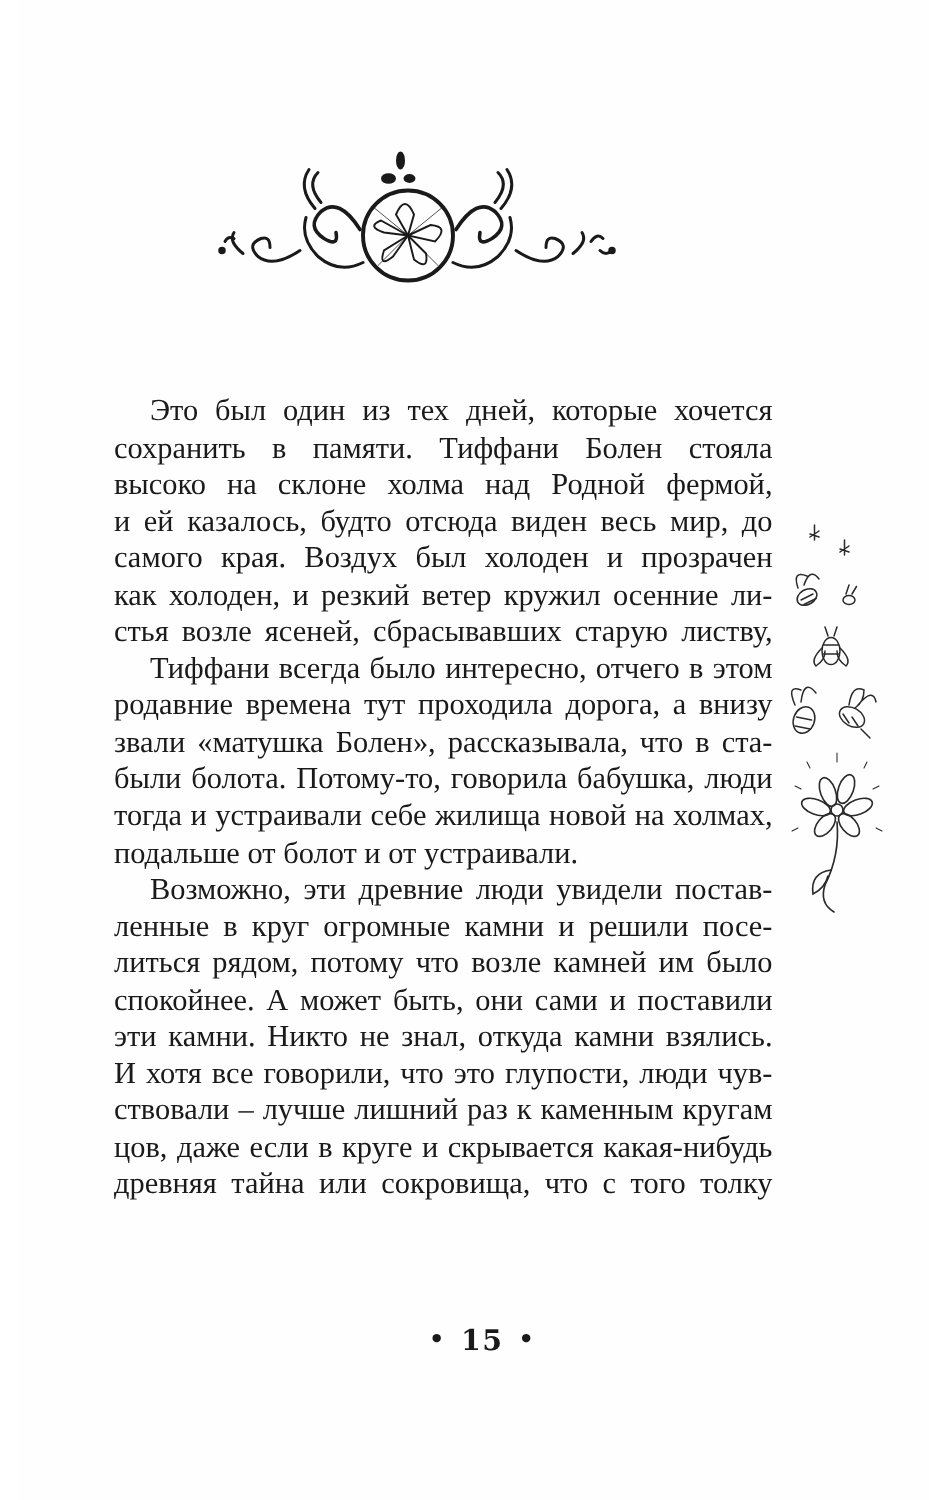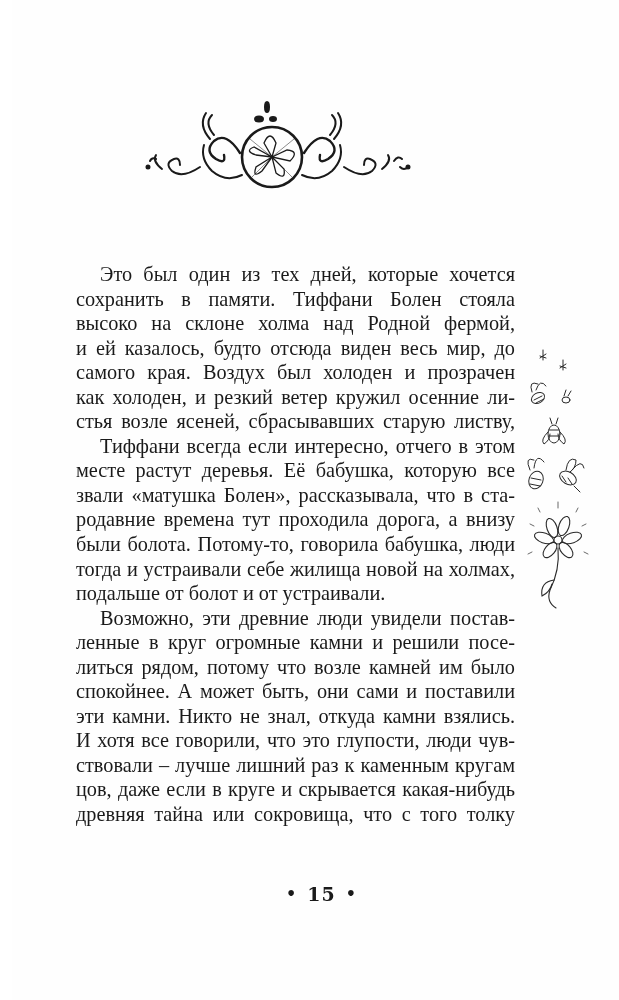--- a/index.html
+++ b/index.html
@@ -108,24 +108,23 @@
     <div class="paragraph">
       <span class="line indent">Это был один из тех дней, которые хочется</span>
       <span class="line">сохранить в памяти. Тиффани Болен стояла</span>
       <span class="line">высоко на склоне холма над Родной фермой,</span>
       <span class="line">и ей казалось, будто отсюда виден весь мир, до</span>
       <span class="line">самого края. Воздух был холоден и прозрачен</span>
       <span class="line">как холоден, и резкий ветер кружил осенние ли-</span>
       <span class="line">стья возле ясеней, сбрасывавших старую листву,</span>
     </div>
     <div class="paragraph">
-      <span class="line indent">Тиффани всегда если интересно, отчего в этом</span>
-      <span class="line">месте растут деревья. Её бабушка, которую все</span>
+      <span class="line indent">Тиффани всегда было интересно, отчего в этом</span>
+      <span class="line">родавние времена тут проходила дорога, а внизу</span>
       <span class="line">звали «матушка Болен», рассказывала, что в ста-</span>
-      <span class="line">родавние времена тут проходила дорога, а внизу</span>
       <span class="line">были болота. Потому-то, говорила бабушка, люди</span>
       <span class="line">тогда и устраивали себе жилища новой на холмах,</span>
       <span class="line last">подальше от болот и от устраивали.</span>
     </div>
     <div class="paragraph">
       <span class="line indent">Возможно, эти древние люди увидели постав-</span>
       <span class="line">ленные в круг огромные камни и решили посе-</span>
       <span class="line">литься рядом, потому что возле камней им было</span>
       <span class="line">спокойнее. А может быть, они сами и поставили</span>
       <span class="line">эти камни. Никто не знал, откуда камни взялись.</span>

